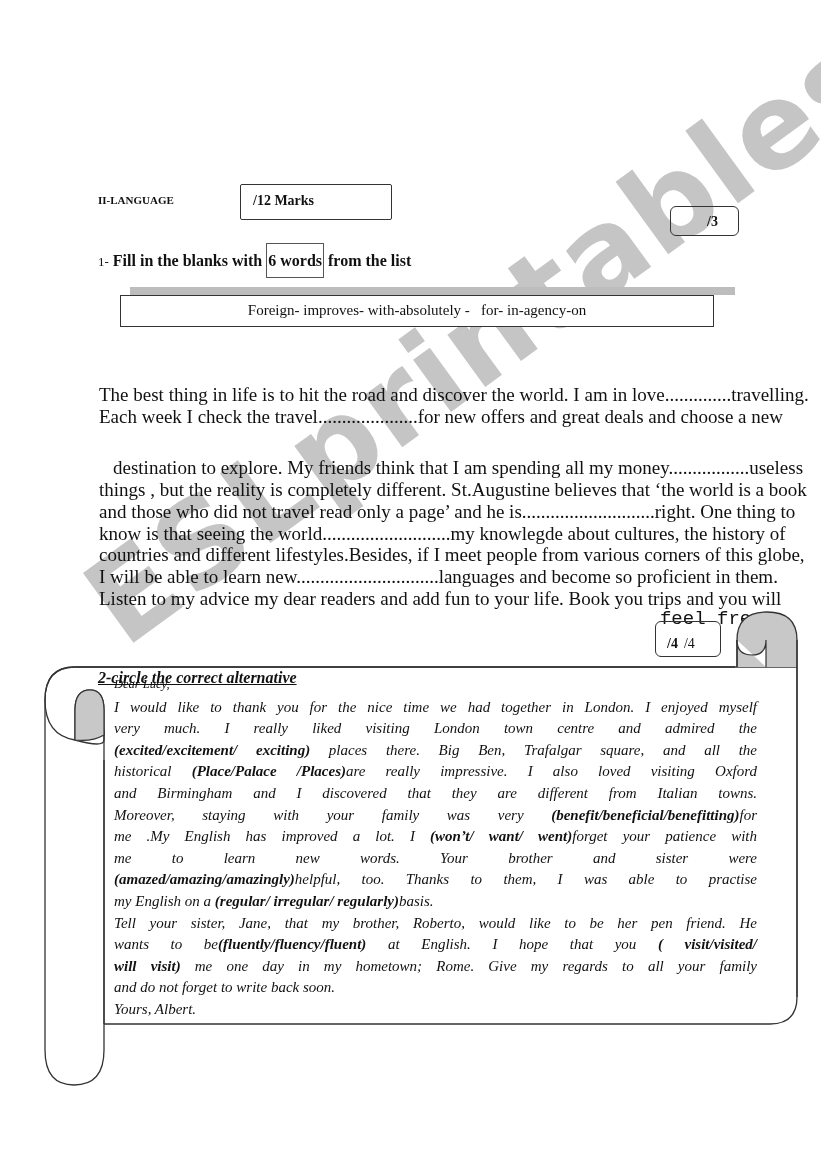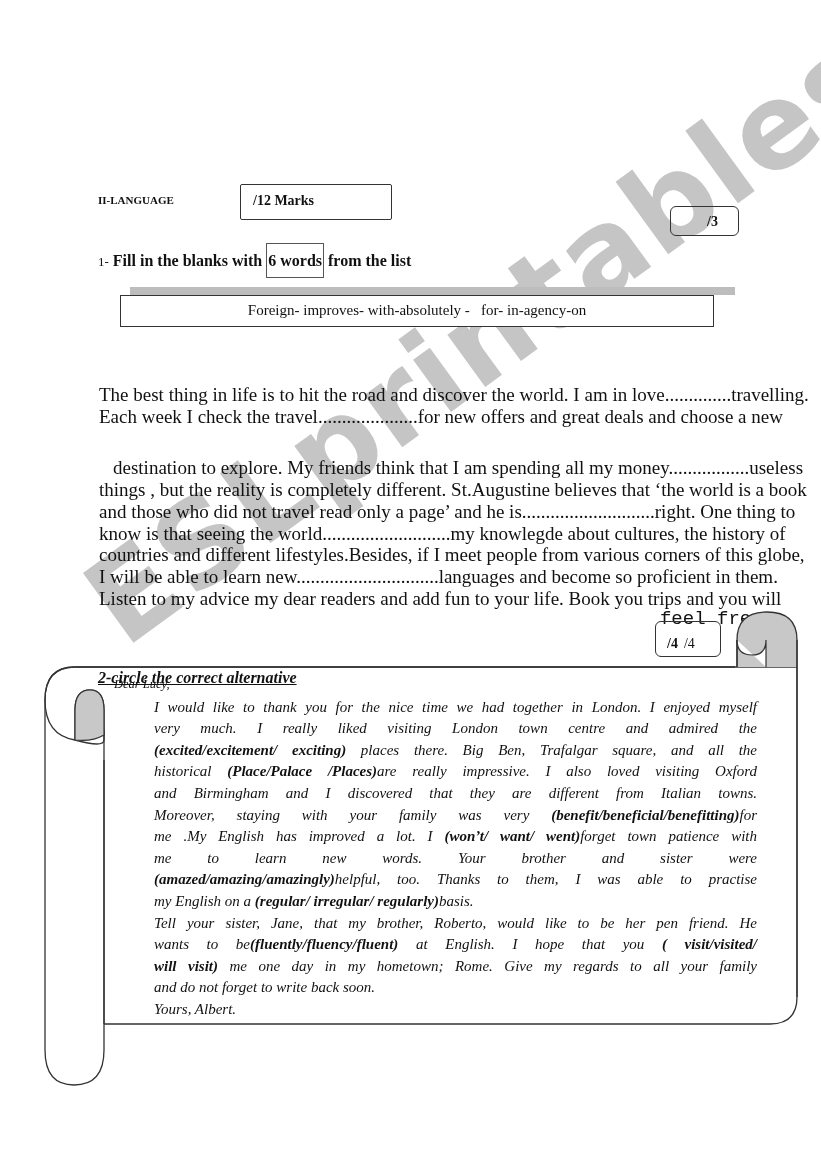--- a/index.html
+++ b/index.html
@@ -18,21 +18,21 @@
   .passage { left:99px; top:384px; width:675px; font-size:19px; line-height:21.7px; text-align:justify; }
   .passage .line { display:block; text-align:justify; text-align-last:justify; white-space:nowrap; }
   .passage .line.last { text-align:center; text-align-last:right;font-family:Liberation Mono, monospace; }
   .passage .indent { padding-left:14px;margin-top:30px; }
   .score4 { left:655px; top:621px; width:66px; height:36px; padding:14px 0 0 11px; font-size:14px; }
   .score4 span.reg { font-weight:normal; margin-left:6px; }
   .q2 { left:98px; top:648px; font-size:16px; font-weight:bold; font-style:italic; text-decoration:underline;margin-top:21px; }
   svg.scroll { position:absolute; left:0; top:0; }
   .letter { left:114px; top:674px; width:643px; font-style:italic; font-size:15px; line-height:21.6px; }
   .letter .greet { font-size:12.5px; display:block; margin-bottom:1px; }
-  .letter .line { display:block; white-space:nowrap; text-align:justify; text-align-last:justify;margin-left:40px; }
+  .letter .line { display:block; white-space:nowrap; text-align:justify; text-align-last:justify; }
   .letter .line.nj { text-align:left; text-align-last:left; }
   .letter b { font-weight:bold; }
   .watermark { left:60px; top:560px; transform:rotate(-36deg); transform-origin:left top; font-family:"DejaVu Sans", sans-serif; font-weight:bold; font-size:118px; color:rgba(150,150,150,0.55); white-space:nowrap; letter-spacing:2px; pointer-events:none; }
 </style>
 </head>
 <body>
 
 <div class="abs watermark">ESLprintables.com</div>
 
 <div class="abs section-title">II-LANGUAGE</div>
@@ -88,21 +88,21 @@
 <div class="abs q2">2-circle the correct alternative</div>
 
 <div class="abs letter">
   <span class="greet">Dear Lucy,</span>
   <span class="line">I would like to thank you for the nice time we had together in London. I enjoyed myself</span>
   <span class="line">very much. I really liked visiting London town centre and admired the</span>
   <span class="line"><b>(excited/excitement/ exciting)</b><span> places there. Big Ben, Trafalgar square, and all the</span></span>
   <span class="line"><span>historical </span><b>(Place/Palace /Places)</b><span>are really impressive. I also loved visiting Oxford</span></span>
   <span class="line">and Birmingham and I discovered that they are different from Italian towns.</span>
   <span class="line"><span>Moreover, staying with your family was very </span><b>(benefit/beneficial/benefitting)</b><span>for</span></span>
-  <span class="line"><span>me .My English has improved a lot. I </span><b>(won’t/ want/ went)</b><span>forget town patience with</span></span>
+  <span class="line"><span>me .My English has improved a lot. I </span><b>(won’t/ want/ went)</b><span>forget your patience with</span></span>
   <span class="line">me to learn new words. Your brother and sister were</span>
   <span class="line"><b>(amazed/amazing/amazingly)</b><span>helpful, too. Thanks to them, I was able to practise</span></span>
   <span class="line nj"><span>my English on a </span><b>(regular/ irregular/ regularly)</b><span>basis.</span></span>
   <span class="line">Tell your sister, Jane, that my brother, Roberto, would like to be her pen friend. He</span>
   <span class="line"><span>wants to be</span><b>(fluently/fluency/fluent)</b><span> at English. I hope that you </span><b>( visit/visited/</b></span>
   <span class="line"><b>will visit)</b><span> me one day in my hometown; Rome. Give my regards to all your family</span></span>
   <span class="line nj">and do not forget to write back soon.</span>
   <span class="line nj">Yours, Albert.</span>
 </div>
 

